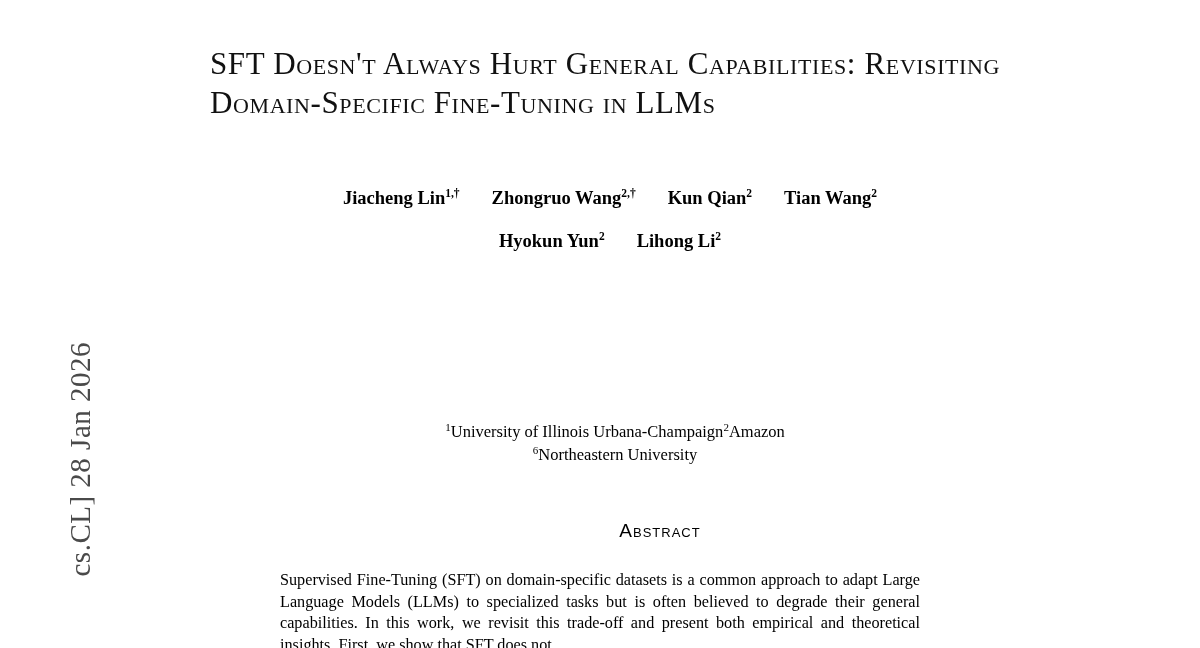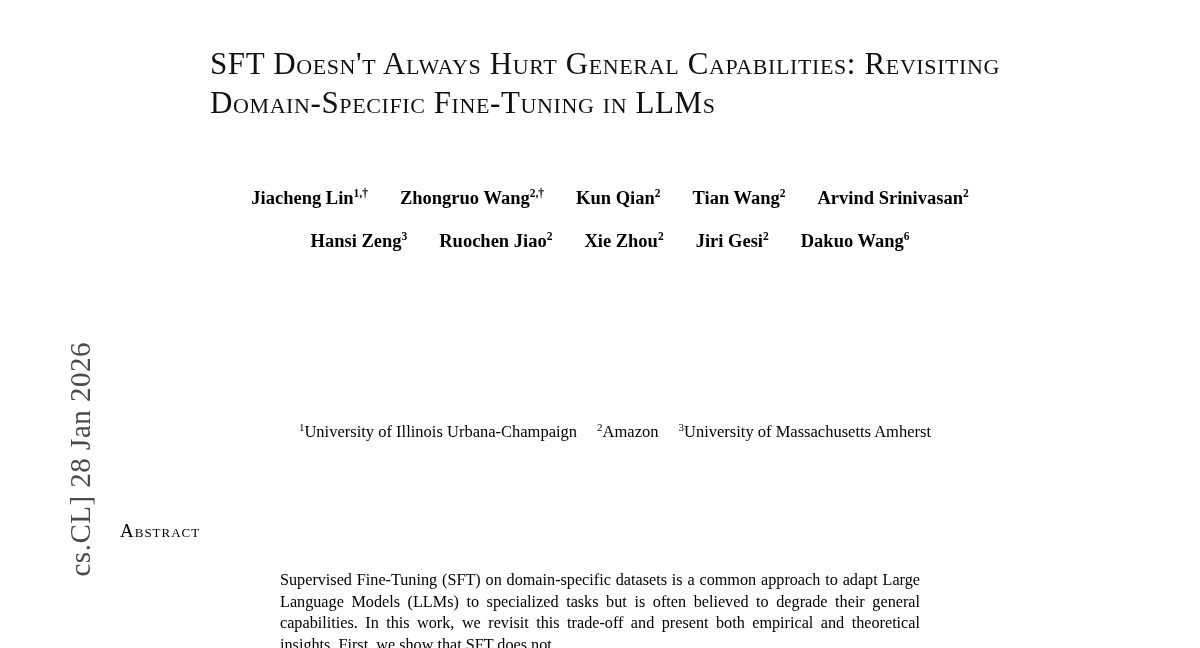--- a/index.html
+++ b/index.html
@@ -93,36 +93,35 @@
     left: 100px;
     top: 420px;
     width: 790px;
     font-family: "Liberation Serif", serif;
     font-size: 16.5px;
     line-height: 23px;
   }
   .aff-line {
     display: flex;
     justify-content: center;
-    gap: 20px;
     white-space: nowrap;
   }
   .aff sup {
     font-size: 11px;
     vertical-align: super;
     line-height: 0;
   }
 
   .abstract-heading {
     position: absolute;
     left: 0;
     top: 520px;
     width: 1080px;
-    text-align: left;
-    font-family: Liberation Serif, serif;
+    text-align: center;
+    font-family: Liberation Sans, sans-serif;
     font-variant: small-caps;
     font-size: 19px;
     letter-spacing: 1px;
   }
 
   .abstract-body {
     position: absolute;
     left: 160px;
     top: 570px;
     width: 640px;
@@ -142,38 +141,34 @@
 <div class="page">
 
   <div class="title">SFT Doesn't Always Hurt General Capabilities: Revisiting Domain-Specific Fine-Tuning in LLMs</div>
 
   <div class="authors">
       <div class="author-row">
         <span class="author">Jiacheng Lin<sup>1,†</sup></span>
         <span class="author">Zhongruo Wang<sup>2,†</sup></span>
         <span class="author">Kun Qian<sup>2</sup></span>
         <span class="author">Tian Wang<sup>2</sup></span>
-        <span class="author">Arvind Srinivasan<sup>2</sup></span>
       </div>
       <div class="author-row">
-        <span class="author">Hansi Zeng<sup>3</sup></span>
-        <span class="author">Ruochen Jiao<sup>2</sup></span>
-        <span class="author">Xie Zhou<sup>2</sup></span>
-        <span class="author">Jiri Gesi<sup>2</sup></span>
-        <span class="author">Dakuo Wang<sup>6</sup></span>
+        <span class="author">Hyokun Yun<sup>2</sup></span>
+        <span class="author">Lihong Li<sup>2</sup></span>
       </div>
     </div>
 
   <div class="affiliations">
       <div class="aff-line">
         <span class="aff"><sup>1</sup>University of Illinois Urbana-Champaign</span>
         <span class="aff"><sup>2</sup>Amazon</span>
-        <span class="aff"><sup>3</sup>University of Massachusetts Amherst</span>
       </div>
       <div class="aff-line">
+        <span class="aff"><sup>6</sup>Northeastern University</span>
       </div>
     </div>
 
   <div class="abstract-heading">Abstract</div>
 
   <div class="abstract-body">Supervised Fine-Tuning (SFT) on domain-specific datasets is a common approach to adapt Large Language Models (LLMs) to specialized tasks but is often believed to degrade their general capabilities. In this work, we revisit this trade-off and present both empirical and theoretical insights. First, we show that SFT does not</div>
 
 </div>
 
 </body></html>

